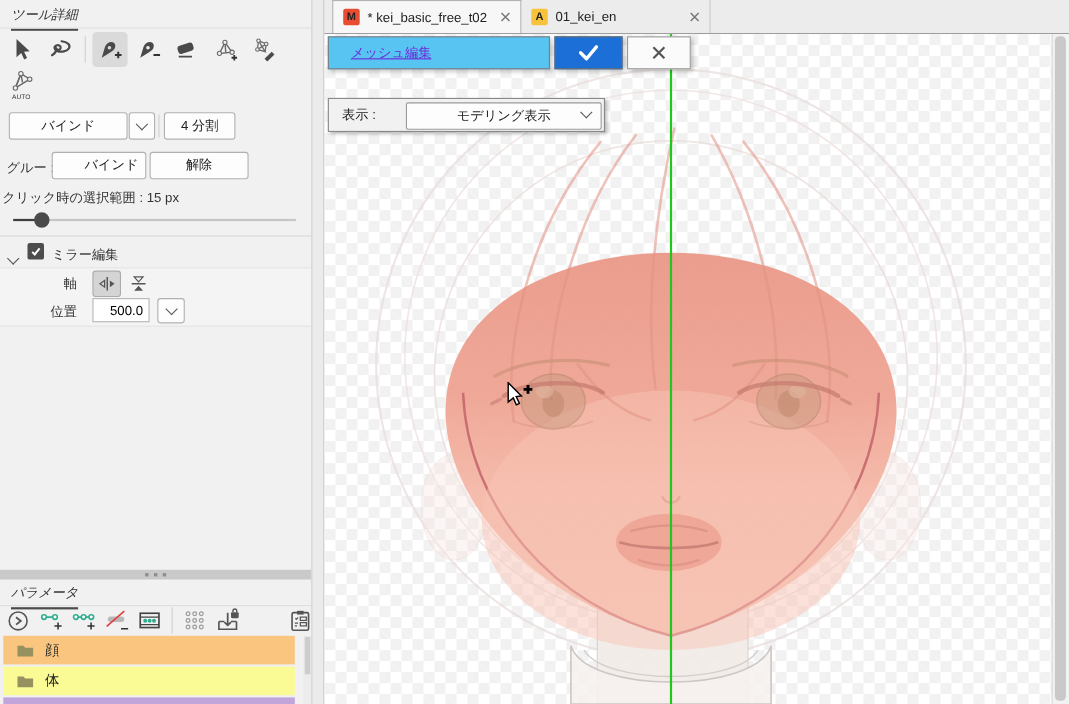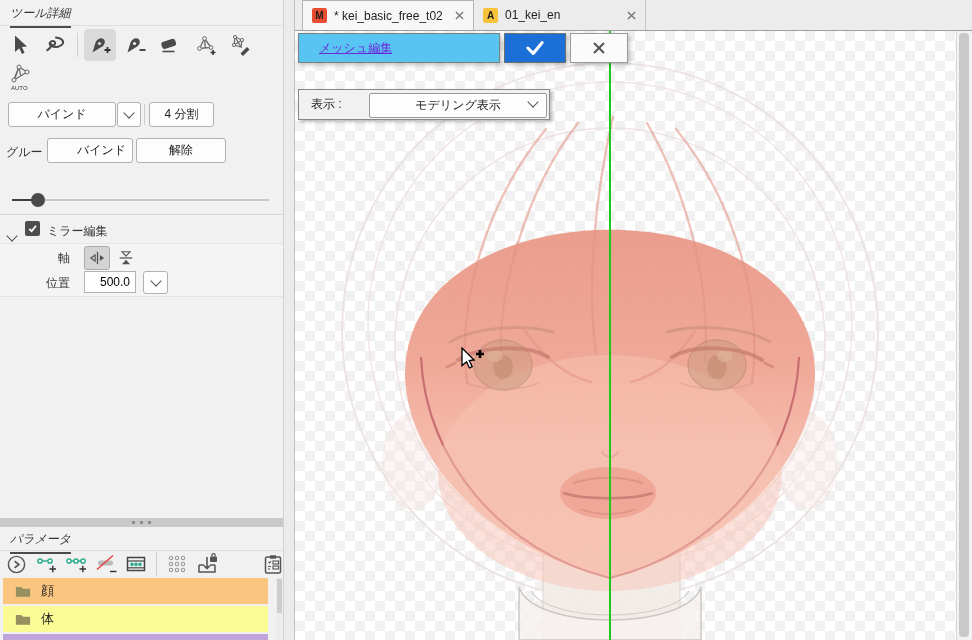--- a/index.html
+++ b/index.html
@@ -178,20 +178,21 @@
     </button>
 
     <div class="lbl" style="left:6px;top:144px;">グルー :</div>
     <button class="btn" style="left:47px;top:138px;width:86px;justify-content:flex-end;">
       <span>バインド</span>
     </button>
     <button class="btn" style="left:136px;top:138px;width:90px;">
       <span>解除</span>
     </button>
 
+    <div class="lbl" style="left:2px;top:172px;">クリック時の選択範囲 : 15 px</div>
     <div class="slider-track" style="left:12px;top:199px;width:257px;"></div>
     <div class="slider-fill" style="left:12px;top:199px;width:22px;"></div>
     <div class="slider-handle" style="left:31px;top:193px;"></div>
 
     <div class="divider" style="top:214px;"></div>
 
     <div class="abs" style="left:8px;top:226px;"><span class="chev"></span></div>
     <div class="checkbox" style="left:25px;top:221px;">
       <svg width="11" height="11" viewBox="0 0 12 12">
           <path d="M2.5 6.5 L5 9 L9.8 3" fill="none" stroke="#fff" stroke-width="2"></path>

